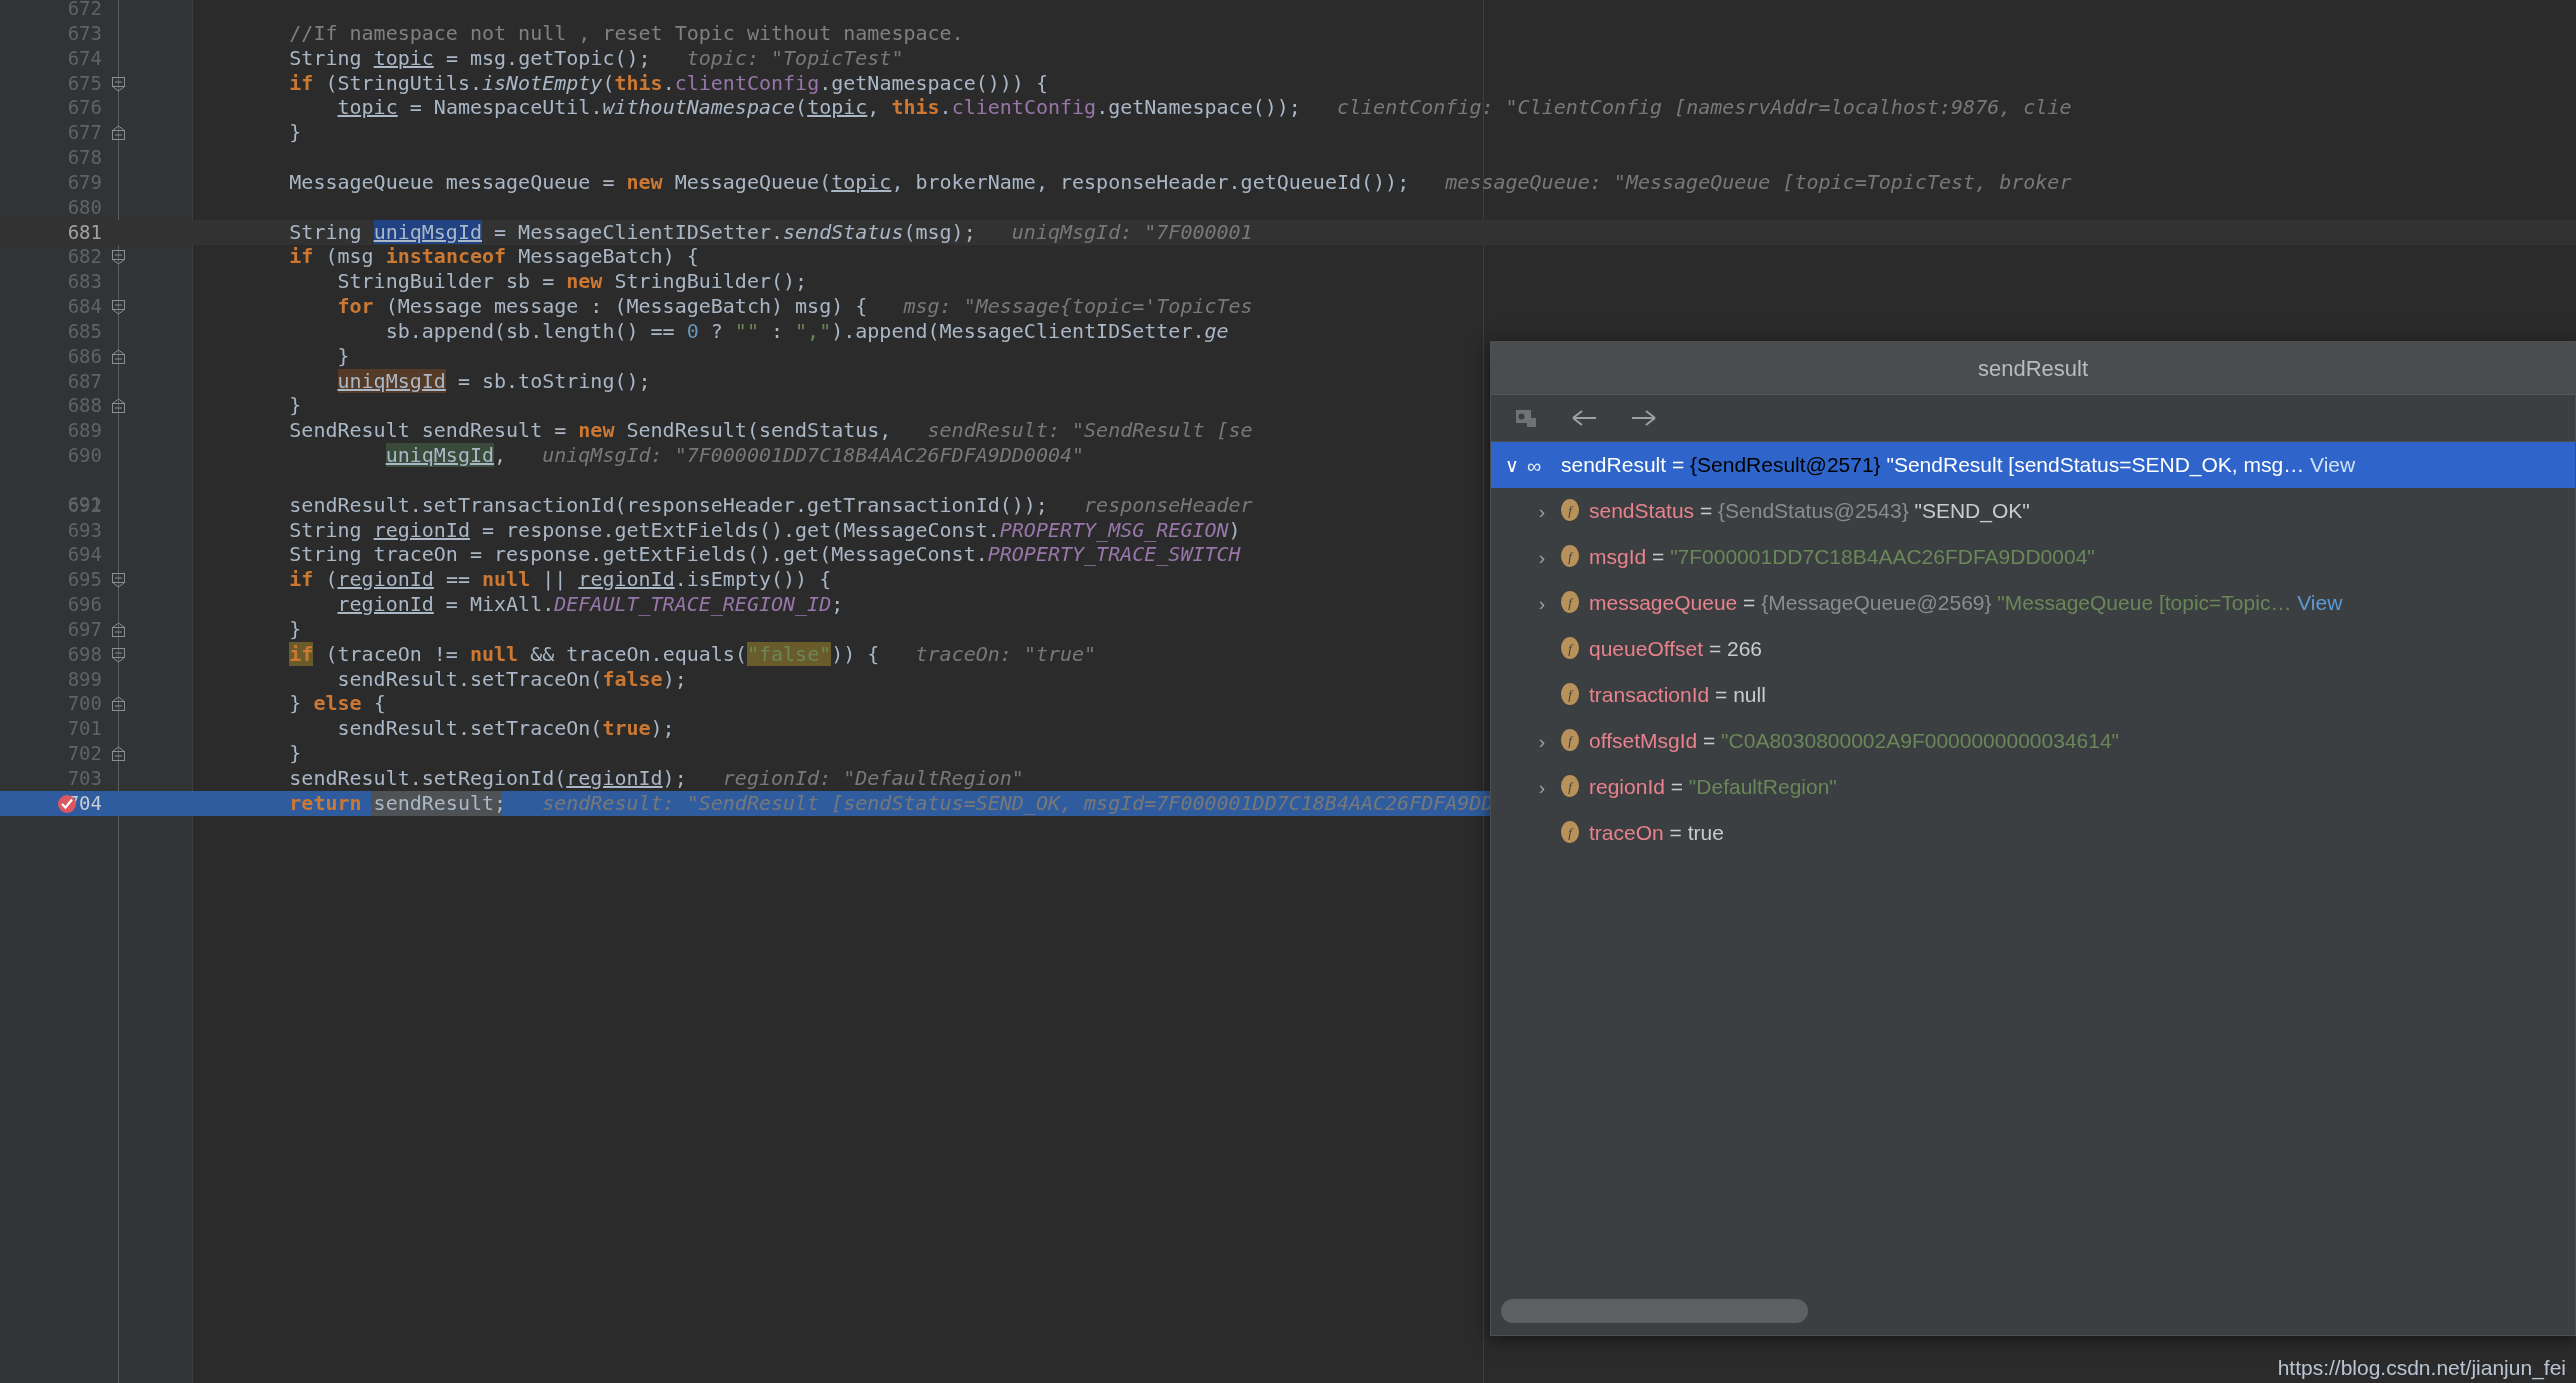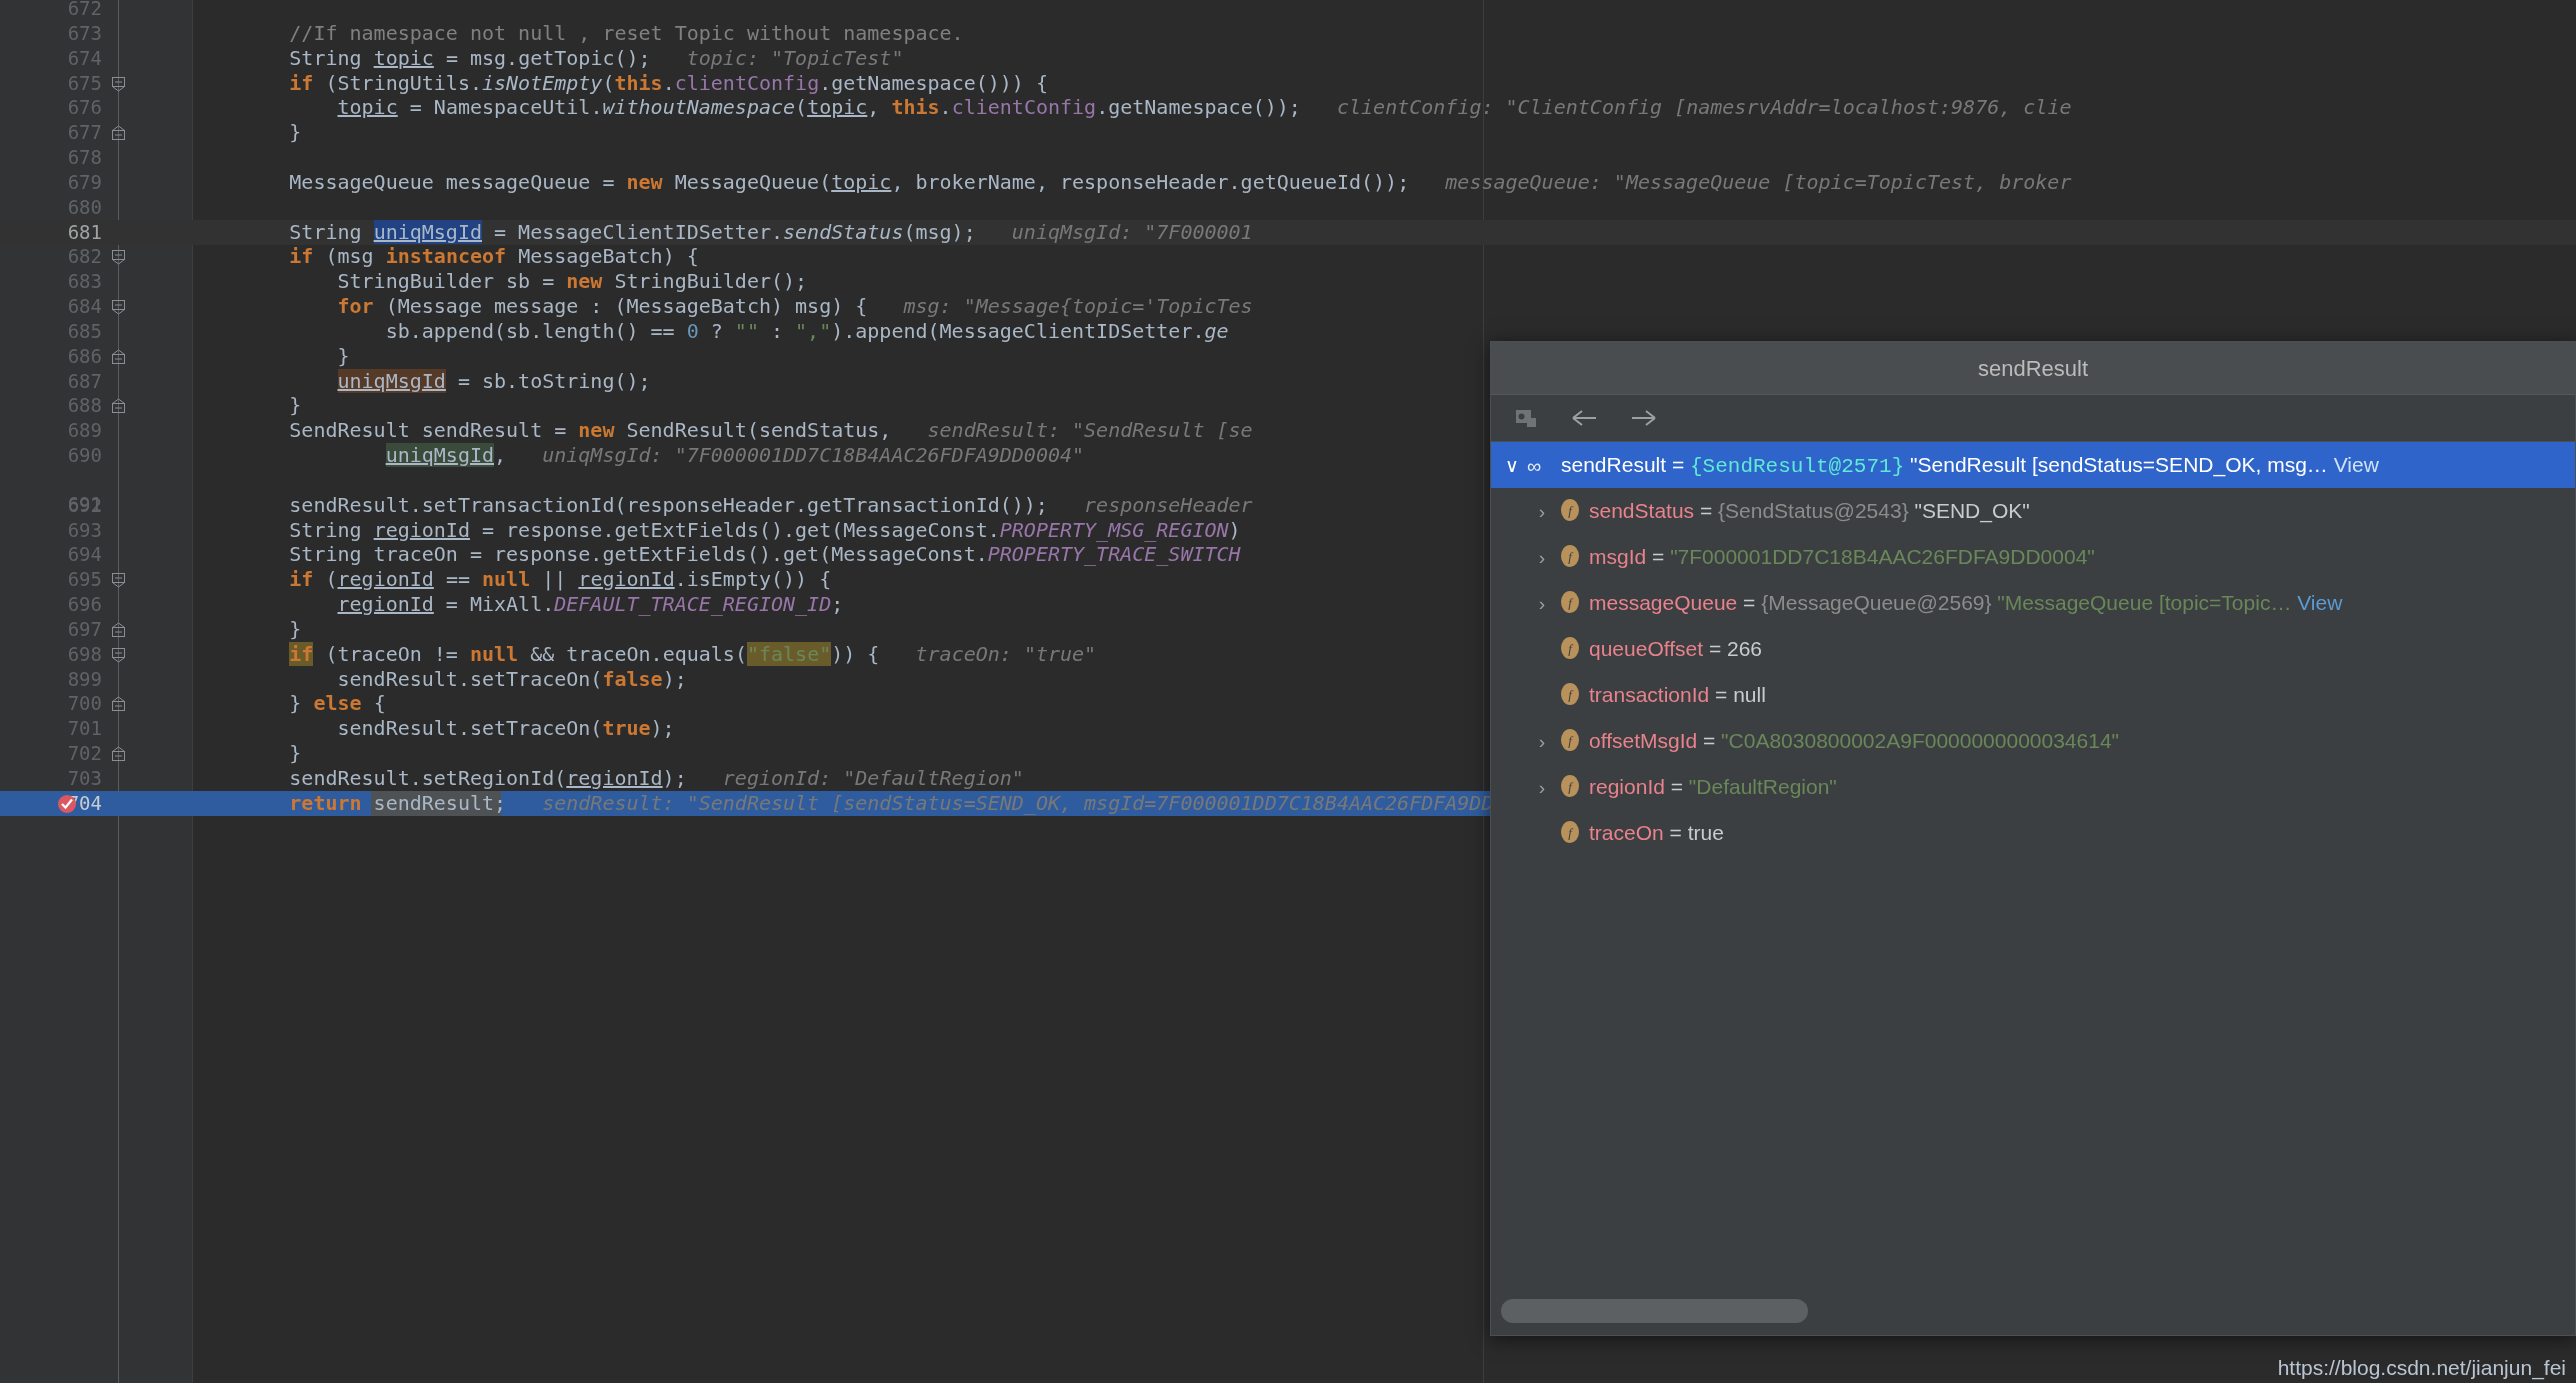--- a/index.html
+++ b/index.html
@@ -205,21 +205,21 @@
     vertical-align: middle;
     margin-right: 4px;
     letter-spacing: -2px;
   }
   .row.selected .ic-watch { color: #e6ecef; }
   .nm   { color: #e8828c; }
   .row.selected .nm { color: #ffffff; }
   .eq   { color: #c8cccf; }
   .row.selected .eq { color: #ffffff; }
   .ref  { color: #8c8c8c; }
-  .row.selected .ref { color: #5eead4; font-family: Liberation Mono, monospace; }
+  .row.selected .ref { color: #000000; }
   .sval { color: #6a8759; }
   .row.selected .sval { color: #ffffff; }
   .pval { color: #c8cccf; }
   .view { color: #5b9bd5; }
   .row.selected .view { color: #cfe2f7; }
 
   .hscroll-track {
     position: absolute;
     left: 0; bottom: 0;
     width: 1086px; height: 47px;

